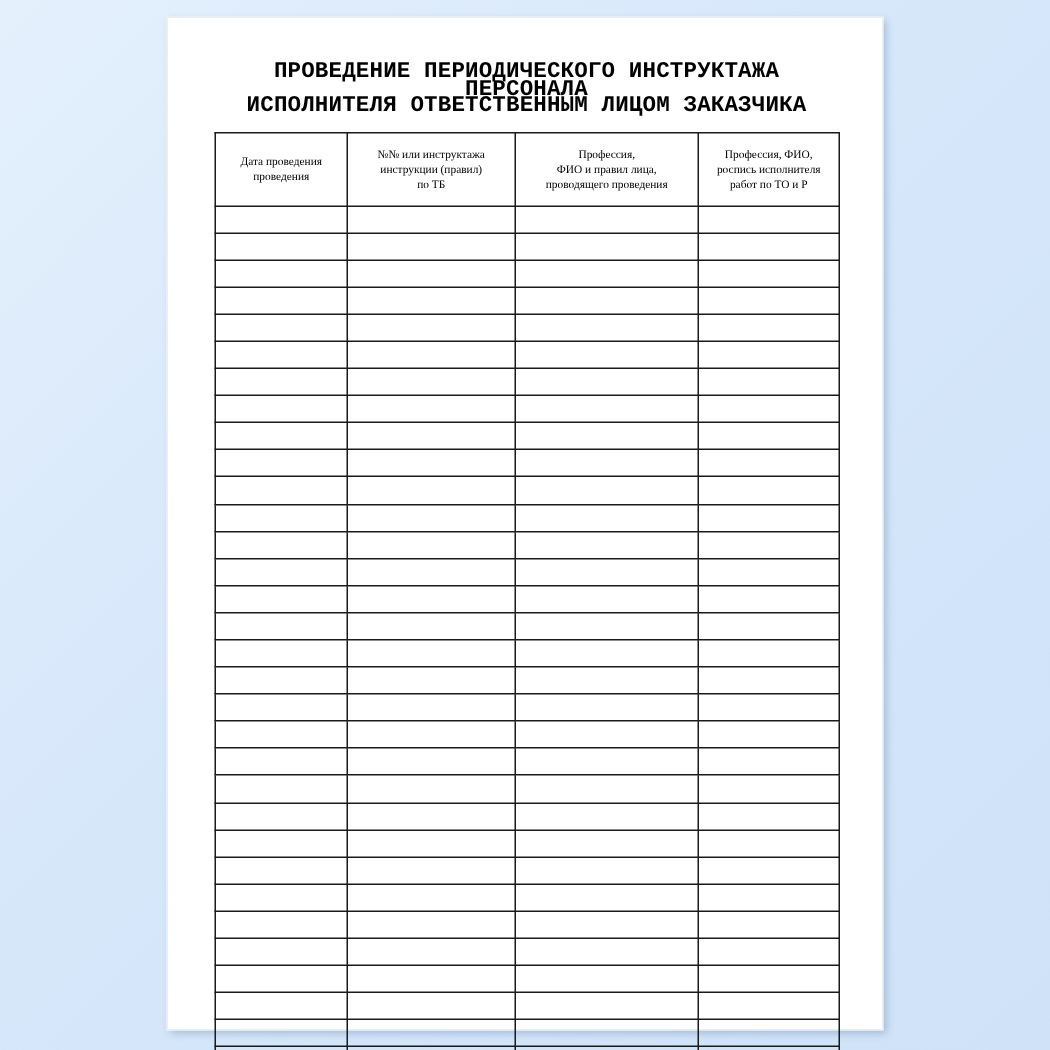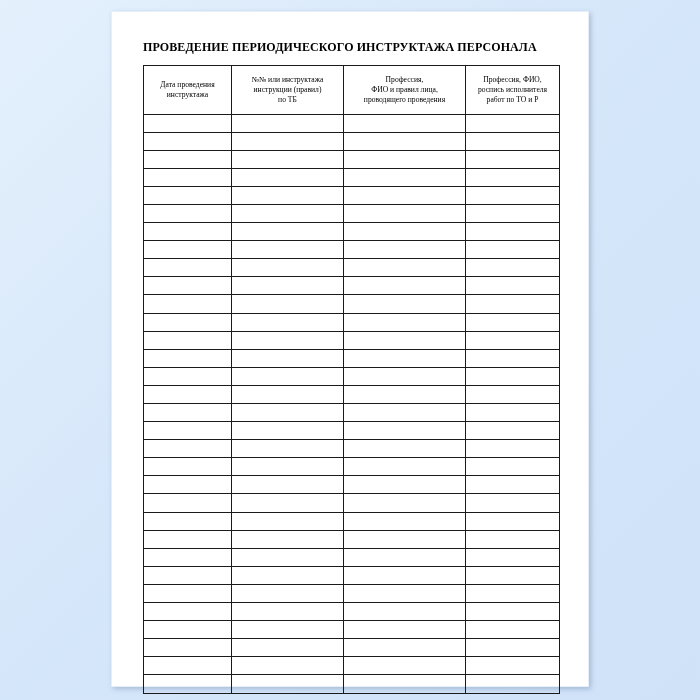--- a/index.html
+++ b/index.html
@@ -31,28 +31,29 @@
     border: 1px solid #e8eef5;
     box-sizing: border-box;
   }
   .sheet-inner {
     position: absolute;
     left: 31px;
     top: 30px;
     width: 416px;
   }
   .doc-title {
+    text-align: center;
     font-weight: bold;
-    font-size: 12px;
+    font-size: 15px;
     line-height: 11.5px;
     letter-spacing: 0.1px;
     color: #000;
     margin: 0 0 11px 0;
     text-transform: uppercase;
-    font-family: Liberation Serif, serif;
+    font-family: Liberation Mono, monospace;
   }
   table.reg {
     border-collapse: collapse;
     width: 416px;
     table-layout: fixed;
     font-family: "Liberation Serif", serif;
   }
   table.reg td, table.reg th {
     border: 1px solid #1a1a1a;
     padding: 0;
@@ -78,34 +79,35 @@
 </style>
 </head>
 <body>
 
 <div id="canvas">
   <div id="sheet">
     <div class="sheet-inner">
 
       <div class="doc-title">
         <span class="hdr-line">ПРОВЕДЕНИЕ ПЕРИОДИЧЕСКОГО ИНСТРУКТАЖА ПЕРСОНАЛА</span>
+        <span class="hdr-line">ИСПОЛНИТЕЛЯ ОТВЕТСТВЕННЫМ ЛИЦОМ ЗАКАЗЧИКА</span>
       </div>
 
       <table class="reg">
         <colgroup>
           <col class="col1">
           <col class="col2">
           <col class="col3">
           <col class="col4">
         </colgroup>
         <thead>
           <tr>
             <th>
               <span class="hdr-line">Дата проведения</span>
-              <span class="hdr-line">инструктажа</span>
+              <span class="hdr-line">проведения</span>
             </th>
             <th>
               <span class="hdr-line">№№ или инструктажа</span>
               <span class="hdr-line">инструкции (правил)</span>
               <span class="hdr-line">по ТБ</span>
             </th>
             <th>
               <span class="hdr-line">Профессия,</span>
               <span class="hdr-line">ФИО и правил лица,</span>
               <span class="hdr-line">проводящего проведения</span>

